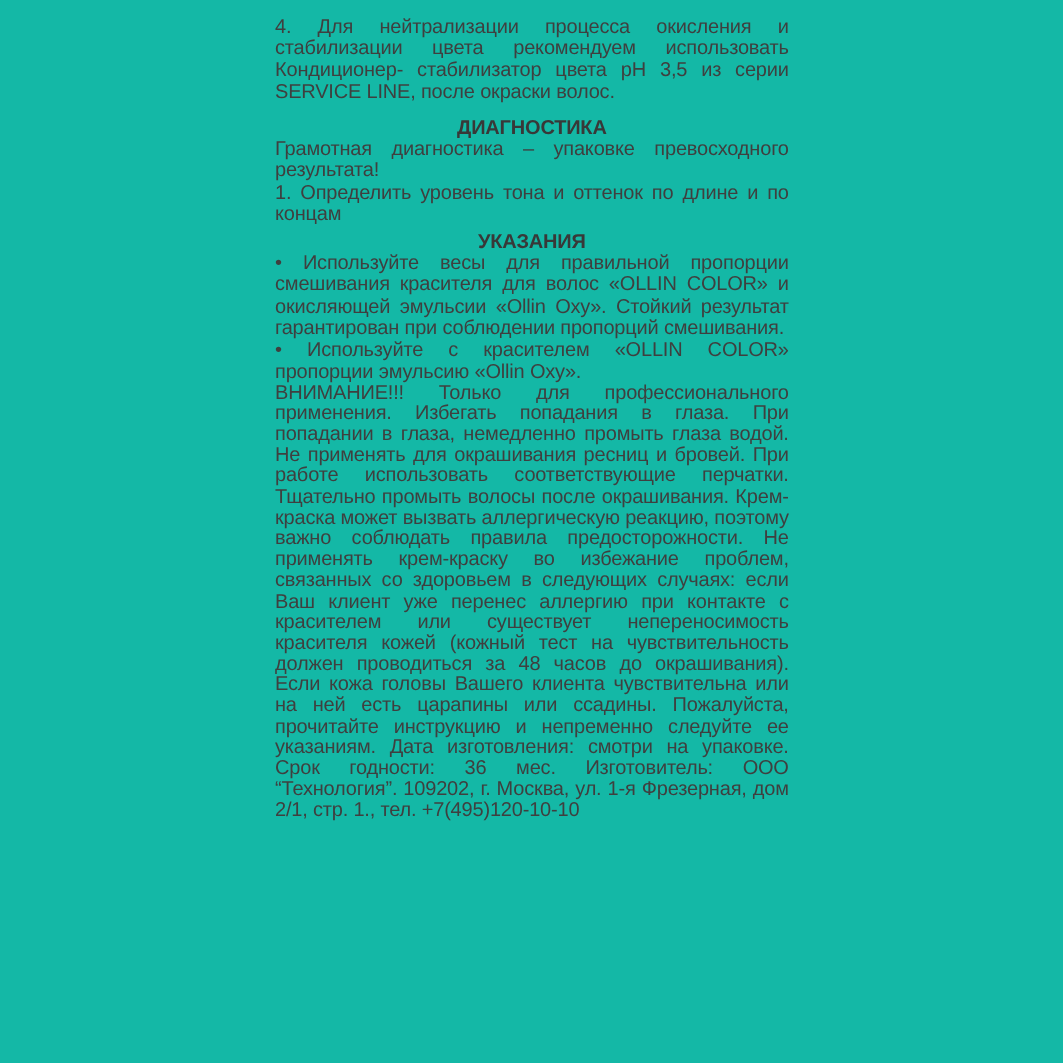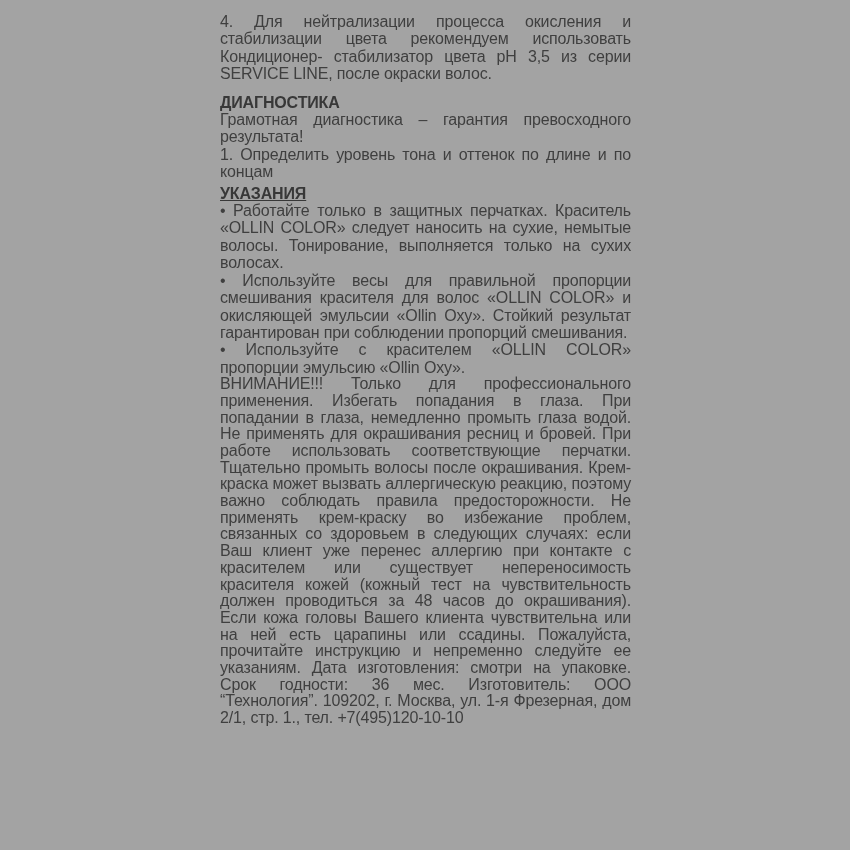--- a/index.html
+++ b/index.html
@@ -28,46 +28,46 @@
   }
   .column p {
     margin: 0;
     padding: 0;
   }
   .heading {
     margin: 0;
     font-size: 16px;
     line-height: 17.4px;
     font-weight: 700;
+    text-align: center;
     color: #383838;
   }
   .heading.gap-lg { margin-top: 11px; }
   .heading.gap-sm { margin-top: 4px; }
   .heading.gap-md { margin-top: 6px; }
   .precautions-body {
     line-height: 16.7px;
   }
 </style>
 </head>
 <body style="background: rgb(255, 255, 255);">
 
-<div class="page" style="background: #a3a3a3;">
+<div class="page" style="background: #14b8a6;">
   <div class="column" style="color: rgb(63, 63, 63);">
 
     <p>4. Для нейтрализации процесса окисления и стабилизации цвета рекомендуем использовать Кондиционер- стабилизатор цвета pH 3,5 из серии SERVICE LINE, после окраски волос.</p>
 
     <section>
       <h2 class="heading gap-lg" style="color: rgb(56, 56, 56);">ДИАГНОСТИКА</h2>
-      <p>Грамотная диагностика – гарантия превосходного результата!</p>
+      <p>Грамотная диагностика – упаковке превосходного результата!</p>
       <p>1. Определить уровень тона и оттенок по длине и по концам</p>
     </section>
 
     <section>
-      <h2 class="heading gap-sm" style="color: rgb(56, 56, 56); text-decoration: underline;">УКАЗАНИЯ</h2>
-      <p>• Работайте только в защитных перчатках. Краситель «OLLIN COLOR» следует наносить на сухие, немытые волосы. Тонирование, выполняется только на сухих волосах.</p>
+      <h2 class="heading gap-sm" style="color: rgb(56, 56, 56);">УКАЗАНИЯ</h2>
       <p>• Используйте весы для правильной пропорции смешивания красителя для волос «OLLIN COLOR» и окисляющей эмульсии «Ollin Oxy». Стойкий результат гарантирован при соблюдении пропорций смешивания.</p>
       <p>• Используйте с красителем «OLLIN COLOR» пропорции эмульсию «Ollin Oxy».</p>
     </section>
 
     <section>
       <p class="precautions-body">ВНИМАНИЕ!!! Только для профессионального применения. Избегать попадания в глаза. При попадании в глаза, немедленно промыть глаза водой. Не применять для окрашивания ресниц и бровей. При работе использовать соответствующие перчатки. Тщательно промыть волосы после окрашивания. Крем-краска может вызвать аллергическую реакцию, поэтому важно соблюдать правила предосторожности. Не применять крем-краску во избежание проблем, связанных со здоровьем в следующих случаях: если Ваш клиент уже перенес аллергию при контакте с красителем или существует непереносимость красителя кожей (кожный тест на чувствительность должен проводиться за 48 часов до окрашивания). Если кожа головы Вашего клиента чувствительна или на ней есть царапины или ссадины. Пожалуйста, прочитайте инструкцию и непременно следуйте ее указаниям. Дата изготовления: смотри на упаковке. Срок годности: 36 мес. Изготовитель: ООО “Технология”. 109202, г. Москва, ул. 1-я Фрезерная, дом 2/1, стр. 1., тел. +7(495)120-10-10</p>
     </section>
 
   </div>
 </div>

